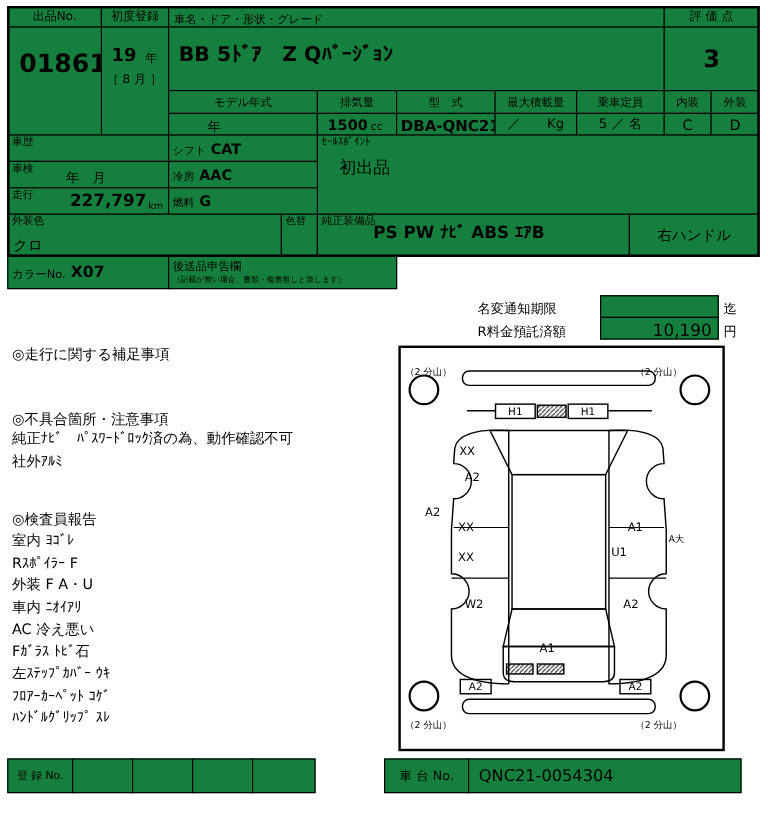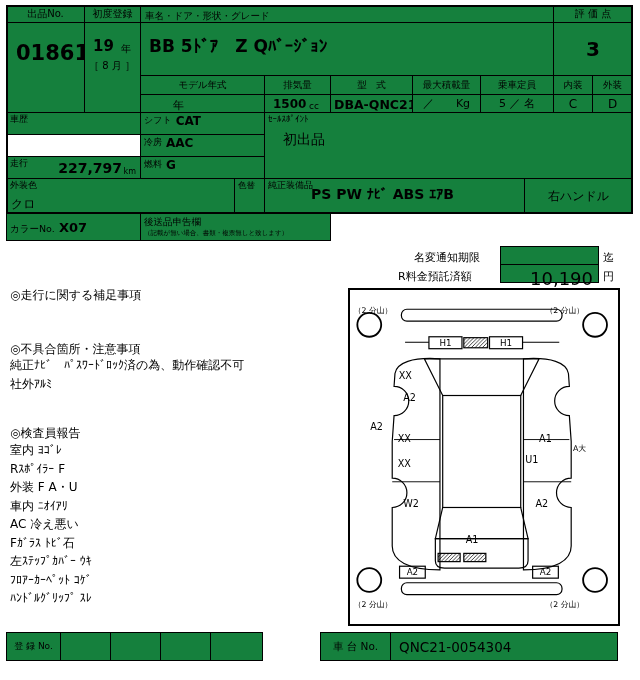--- a/index.html
+++ b/index.html
@@ -3,21 +3,21 @@
 <meta charset="utf-8">
 <style>
   html,body{margin:0;padding:0;background:#fff;}
   .sheet{position:relative;width:640px;height:680px;background:#fff;color:#000;
          font-family:"DejaVu Sans","Liberation Sans",sans-serif;overflow:hidden;}
   .cell{position:absolute;box-sizing:border-box;border:1px solid #000;background:#15803d;}
   .outline{position:absolute;box-sizing:border-box;border:2px solid #000;pointer-events:none;}
   .ctr{display:flex;align-items:center;justify-content:center;}
   .lbl{font-size:9px;line-height:1;}
   .corner-lbl{position:absolute;top:2px;left:3px;font-size:9px;line-height:1;}
-  .row{display:flex;align-items:flex-start;gap:4px;padding:3px 3px;}
+  .row{display:flex;align-items:flex-end;gap:4px;padding:3px 3px;}
   .big{font-weight:bold;}
   .txt{position:absolute;white-space:pre;}
   svg text{font-family:"DejaVu Sans","Liberation Sans",sans-serif;fill:#000;}
 </style>
 </head>
 <body>
 
 <div class="sheet">
 
   <div class="cell ctr" style="left:6px;top:5px;width:79px;height:18px;font-size:10px">出品No.</div>
@@ -71,20 +71,24 @@
   <div class="cell row" style="left:140px;top:112px;width:125px;height:23px">
     <span class="lbl">シフト</span>
     <span class="big" style="font-size:12px;margin-top:-2px">CAT</span>
   </div>
 
   <div class="cell" style="left:264px;top:112px;width:369px;height:67px">
     <span class="corner-lbl">ｾｰﾙｽﾎﾟｲﾝﾄ</span>
     <div class="txt" style="left:18px;top:18px;font-size:14px">初出品</div>
   </div>
 
+  <div class="cell" style="left:6px;top:134px;width:135px;height:23px">
+    <span class="corner-lbl">車検</span>
+    <div class="txt" style="left:48px;top:6px;font-size:11px">年　月</div>
+  </div>
   <div class="cell row" style="left:140px;top:134px;width:125px;height:23px">
     <span class="lbl">冷房</span>
     <span class="big" style="font-size:12px;margin-top:-2px">AAC</span>
   </div>
 
   <div class="cell" style="left:6px;top:156px;width:135px;height:23px">
     <span class="corner-lbl">走行</span>
     <div class="txt big" style="right:18px;top:3px;font-size:14px">227,797</div>
     <div class="txt" style="right:4px;top:10px;font-size:8px">km</div>
   </div>
@@ -110,27 +114,27 @@
     <div class="txt" style="left:3px;top:9px;font-size:9.5px">カラーNo.</div>
     <div class="txt big" style="left:52px;top:6px;font-size:13px">X07</div>
   </div>
   <div class="cell" style="left:140px;top:213px;width:191px;height:28px">
     <div class="txt" style="left:3px;top:2px;font-size:9.5px">後送品申告欄</div>
     <div class="txt" style="left:3px;top:15px;font-size:6.5px">（記載が無い場合、書類・複票無しと致します）</div>
   </div>
 
   <div class="outline" style="left:6px;top:5px;width:627px;height:209px"></div>
 
-  <div class="txt" style="left:398px;top:250px;width:98px;text-align:center;font-size:11px">名変通知期限</div>
+  <div class="txt" style="left:398px;top:250px;width:98px;text-align:left;font-size:11px">名変通知期限</div>
   <div class="cell" style="left:500px;top:246px;width:99px;height:19px"></div>
   <div class="txt" style="left:603px;top:250px;font-size:11px">迄</div>
 
   <div class="txt" style="left:398px;top:269px;width:98px;text-align:left;font-size:11px">R料金預託済額</div>
   <div class="cell" style="left:500px;top:264px;width:99px;height:19px">
-    <div class="txt" style="right:5px;top:3px;font-size:18px">10,190</div>
+    <div class="txt" style="right:5px;top:3px;font-size:14px">10,190</div>
   </div>
   <div class="txt" style="left:603px;top:269px;font-size:11px">円</div>
 
   <div class="txt" style="left:10px;top:287px;font-size:12px">◎走行に関する補足事項</div>
 
   <div class="txt" style="left:10px;top:341px;font-size:12px">◎不具合箇所・注意事項</div>
   <div style="position:absolute;left:10px;top:356px;font-size:12px;line-height:18.5px">
     <div>純正ﾅﾋﾞ　ﾊﾟｽﾜｰﾄﾞﾛｯｸ済の為、動作確認不可</div>
     <div>社外ｱﾙﾐ</div>
   </div>
@@ -141,21 +145,21 @@
     <div>Rｽﾎﾟｲﾗｰ F</div>
     <div>外装 F A・U</div>
     <div>車内 ﾆｵｲｱﾘ</div>
     <div>AC 冷え悪い</div>
     <div>Fｶﾞﾗｽ ﾄﾋﾞ石</div>
     <div>左ｽﾃｯﾌﾟｶﾊﾞｰ ｳｷ</div>
     <div>ﾌﾛｱｰｶｰﾍﾟｯﾄ ｺｹﾞ</div>
     <div>ﾊﾝﾄﾞﾙｸﾞﾘｯﾌﾟ ｽﾚ</div>
   </div>
 
-  <div style="position:absolute;left:348px;top:288px;width:272px;height:338px;border:2px solid #000;box-sizing:border-box">
+  <div style="position:absolute;left:332px;top:288px;width:272px;height:338px;border:2px solid #000;box-sizing:border-box">
     <svg viewBox="0 0 292 334" style="width:100%;height:100%;display:block">
       <defs>
         <pattern id="hatchP" patternUnits="userSpaceOnUse" width="4" height="4">
           <path d="M0,4 L4,0" stroke="#333" stroke-width="1"></path>
         </pattern>
       </defs>
       <g fill="none" stroke="#000" stroke-width="1.3">
 
         <circle cx="21" cy="23" r="13" stroke-width="2"></circle>
         <circle cx="267" cy="23" r="13" stroke-width="2"></circle>

